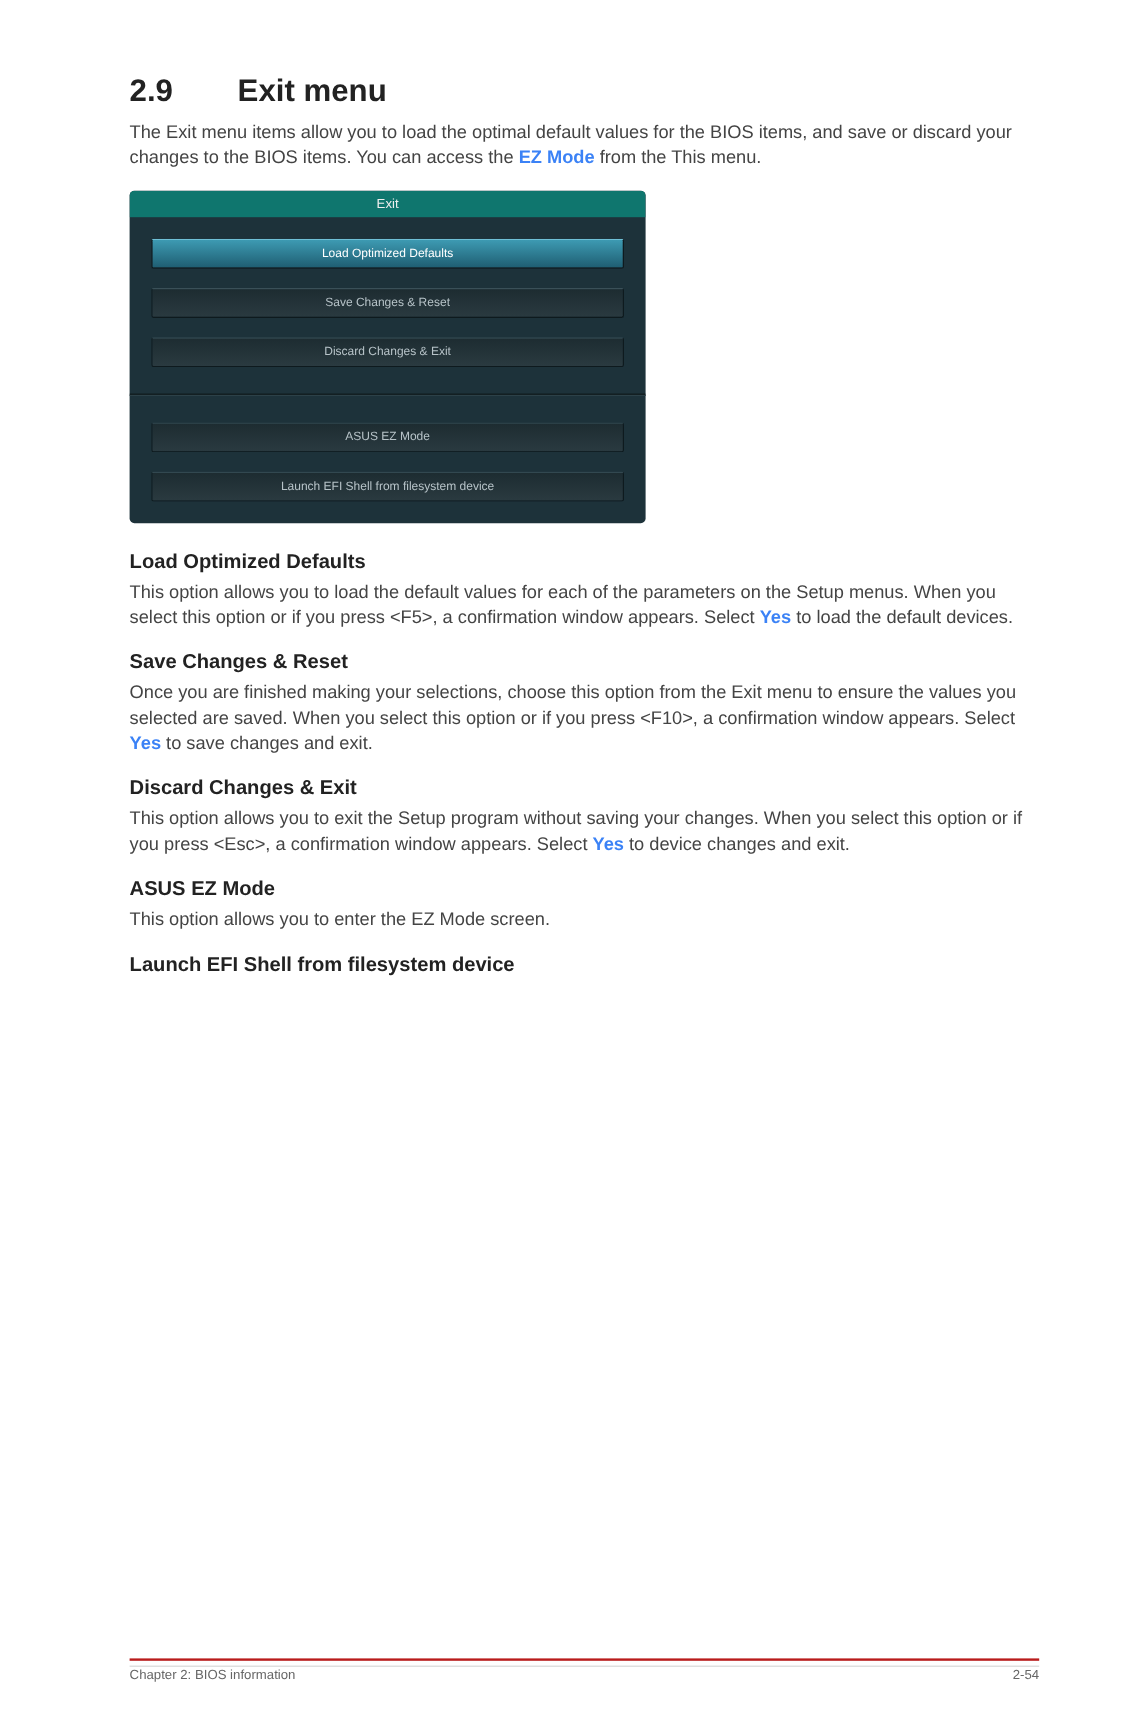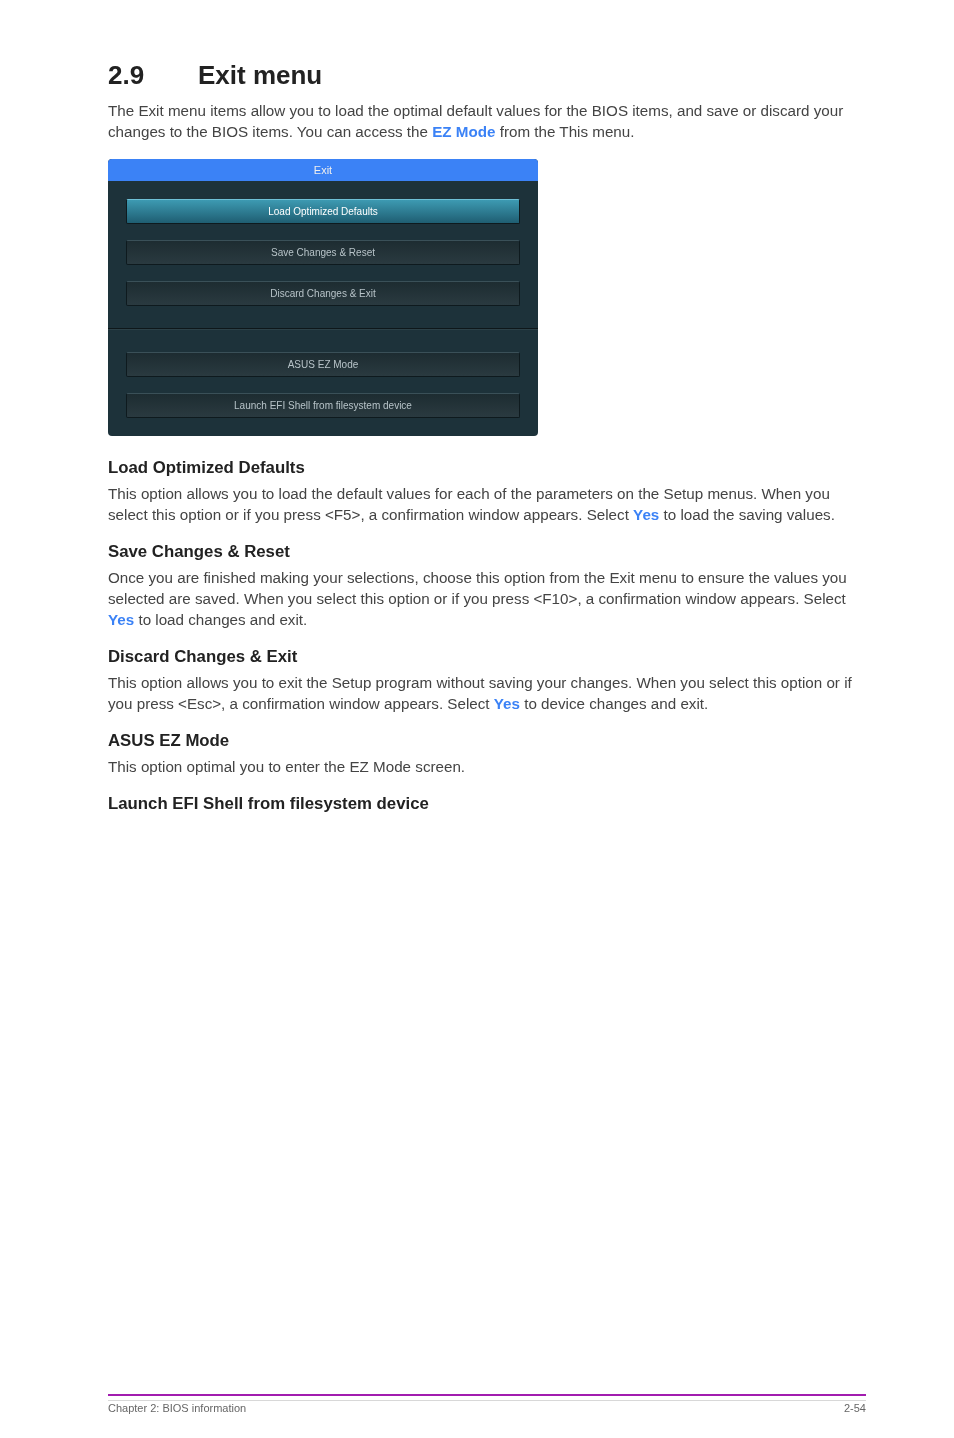--- a/index.html
+++ b/index.html
@@ -40,21 +40,21 @@
   
   .bios-panel {
     width: 430px;
     margin: 6px 0 22px 0;
     background: #1d323a;
     border-radius: 4px;
     overflow: hidden;
     box-sizing: border-box;
   }
   .bios-title {
-    background: #3b82f6;
+    background: #0f766e;
     color: #eeeeee;
     font-size: 11px;
     text-align: center;
     padding: 5px 0;
     font-family: Arial, Helvetica, sans-serif;
   }
   .bios-body {
     padding: 18px 18px 14px 18px;
   }
   .bios-btn {
@@ -91,24 +91,24 @@
     font-size: 16.8px;
     font-weight: bold;
     color: #222222;
     margin: 16px 0 6px 0;
   }
 
   .footer {
     position: absolute;
     left: 108px;
     right: 88px;
-    bottom: 24px;
+    bottom: 36px;
     font-size: 11px;
     color: #666666;
-    border-top: 2px solid #a21caf;
+    border-top: 2px solid #b91c1c;
     padding-top: 4px;
   }
   .footer .left {
     float: left;
   }
   .footer .right {
     float: right;
   }
   .footer::after {
     content: "";
@@ -140,35 +140,35 @@
       <div class="bios-btn">Save Changes &amp; Reset</div>
       <div class="bios-btn last-group1">Discard Changes &amp; Exit</div>
       <div class="bios-divider"></div>
       <div class="bios-btn">ASUS EZ Mode</div>
       <div class="bios-btn">Launch EFI Shell from filesystem device</div>
     </div>
   </div>
 
   <div class="sub-heading">Load Optimized Defaults</div>
   <p class="body-text">
-    <span>This option allows you to load the default values for each of the parameters on the Setup menus. When you select this option or if you press &lt;F5&gt;, a confirmation window appears. Select </span><span class="bold">Yes</span><span> to load the saving values.</span>
+    <span>This option allows you to load the default values for each of the parameters on the Setup menus. When you select this option or if you press &lt;F5&gt;, a confirmation window appears. Select </span><span class="bold">Yes</span><span> to load the default devices.</span>
   </p>
 
   <div class="sub-heading">Save Changes &amp; Reset</div>
   <p class="body-text">
-    <span>Once you are finished making your selections, choose this option from the Exit menu to ensure the values you selected are saved. When you select this option or if you press &lt;F10&gt;, a confirmation window appears. Select </span><span class="bold">Yes</span><span> to load changes and exit.</span>
+    <span>Once you are finished making your selections, choose this option from the Exit menu to ensure the values you selected are saved. When you select this option or if you press &lt;F10&gt;, a confirmation window appears. Select </span><span class="bold">Yes</span><span> to save changes and exit.</span>
   </p>
 
   <div class="sub-heading">Discard Changes &amp; Exit</div>
   <p class="body-text">
     <span>This option allows you to exit the Setup program without saving your changes. When you select this option or if you press &lt;Esc&gt;, a confirmation window appears. Select </span><span class="bold">Yes</span><span> to device changes and exit.</span>
   </p>
 
   <div class="sub-heading">ASUS EZ Mode</div>
-  <p class="body-text">This option optimal you to enter the EZ Mode screen.</p>
+  <p class="body-text">This option allows you to enter the EZ Mode screen.</p>
 
   <div class="sub-heading">Launch EFI Shell from filesystem device</div>
 
   <div class="footer">
     <div class="ruleline"></div>
     <span class="left">Chapter 2: BIOS information</span>
     <span class="right">2-54</span>
   </div>
 
 </div>

